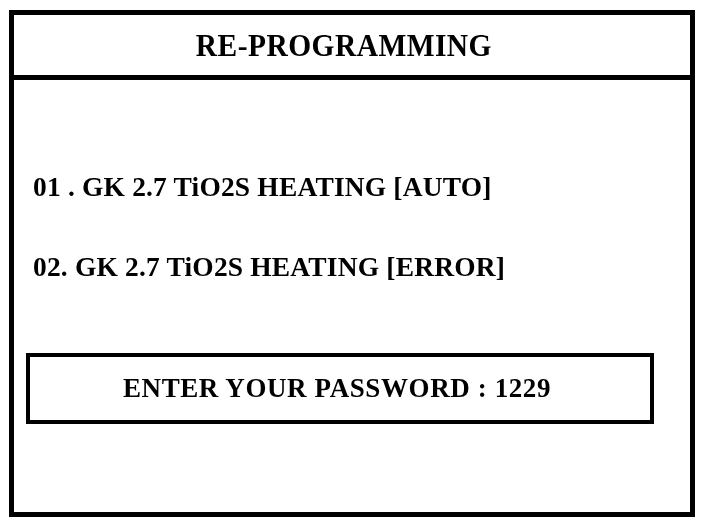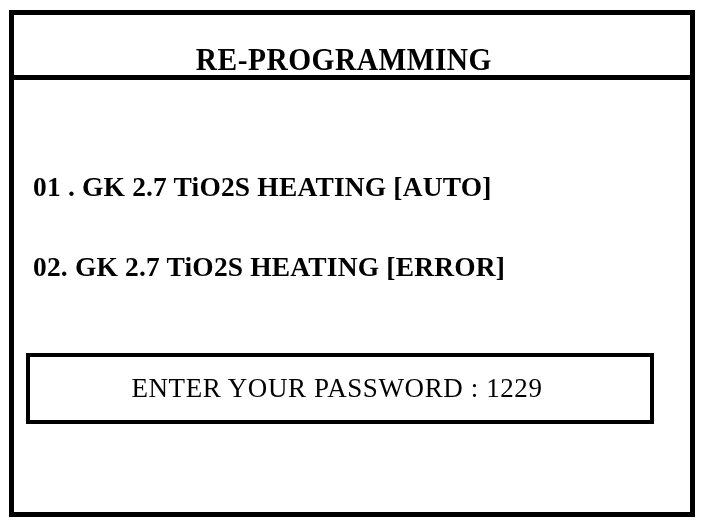--- a/index.html
+++ b/index.html
@@ -39,21 +39,21 @@
   
   .titlebar {
     position: absolute;
     left: 0;
     top: 0;
     right: 0;
     height: 65px;
     box-sizing: border-box;
     border-bottom: 5px solid #000000;
     display: flex;
-    align-items: flex-end;
+    align-items: center;
     justify-content: center;
   }
   .title-text {
     font-size: 31px;
     font-weight: bold;
     letter-spacing: 0.5px;
     line-height: 1;
     white-space: nowrap;
     transform: translateX(-8px) scaleX(0.95);
     transform-origin: center;
@@ -99,21 +99,21 @@
     height: 71px;
     box-sizing: border-box;
     border: 4px solid #000000;
     background: #ffffff;
     display: flex;
     align-items: center;
     justify-content: center;
   }
   .password-text {
     font-size: 27px;
-    font-weight: normal;
+    font-weight: bold;
     letter-spacing: 0.6px;
     white-space: nowrap;
     line-height: 1;
     transform: translateX(-3px) scaleX(1.0);
     transform-origin: center;
   }
 </style>
 </head>
 <body>
 

